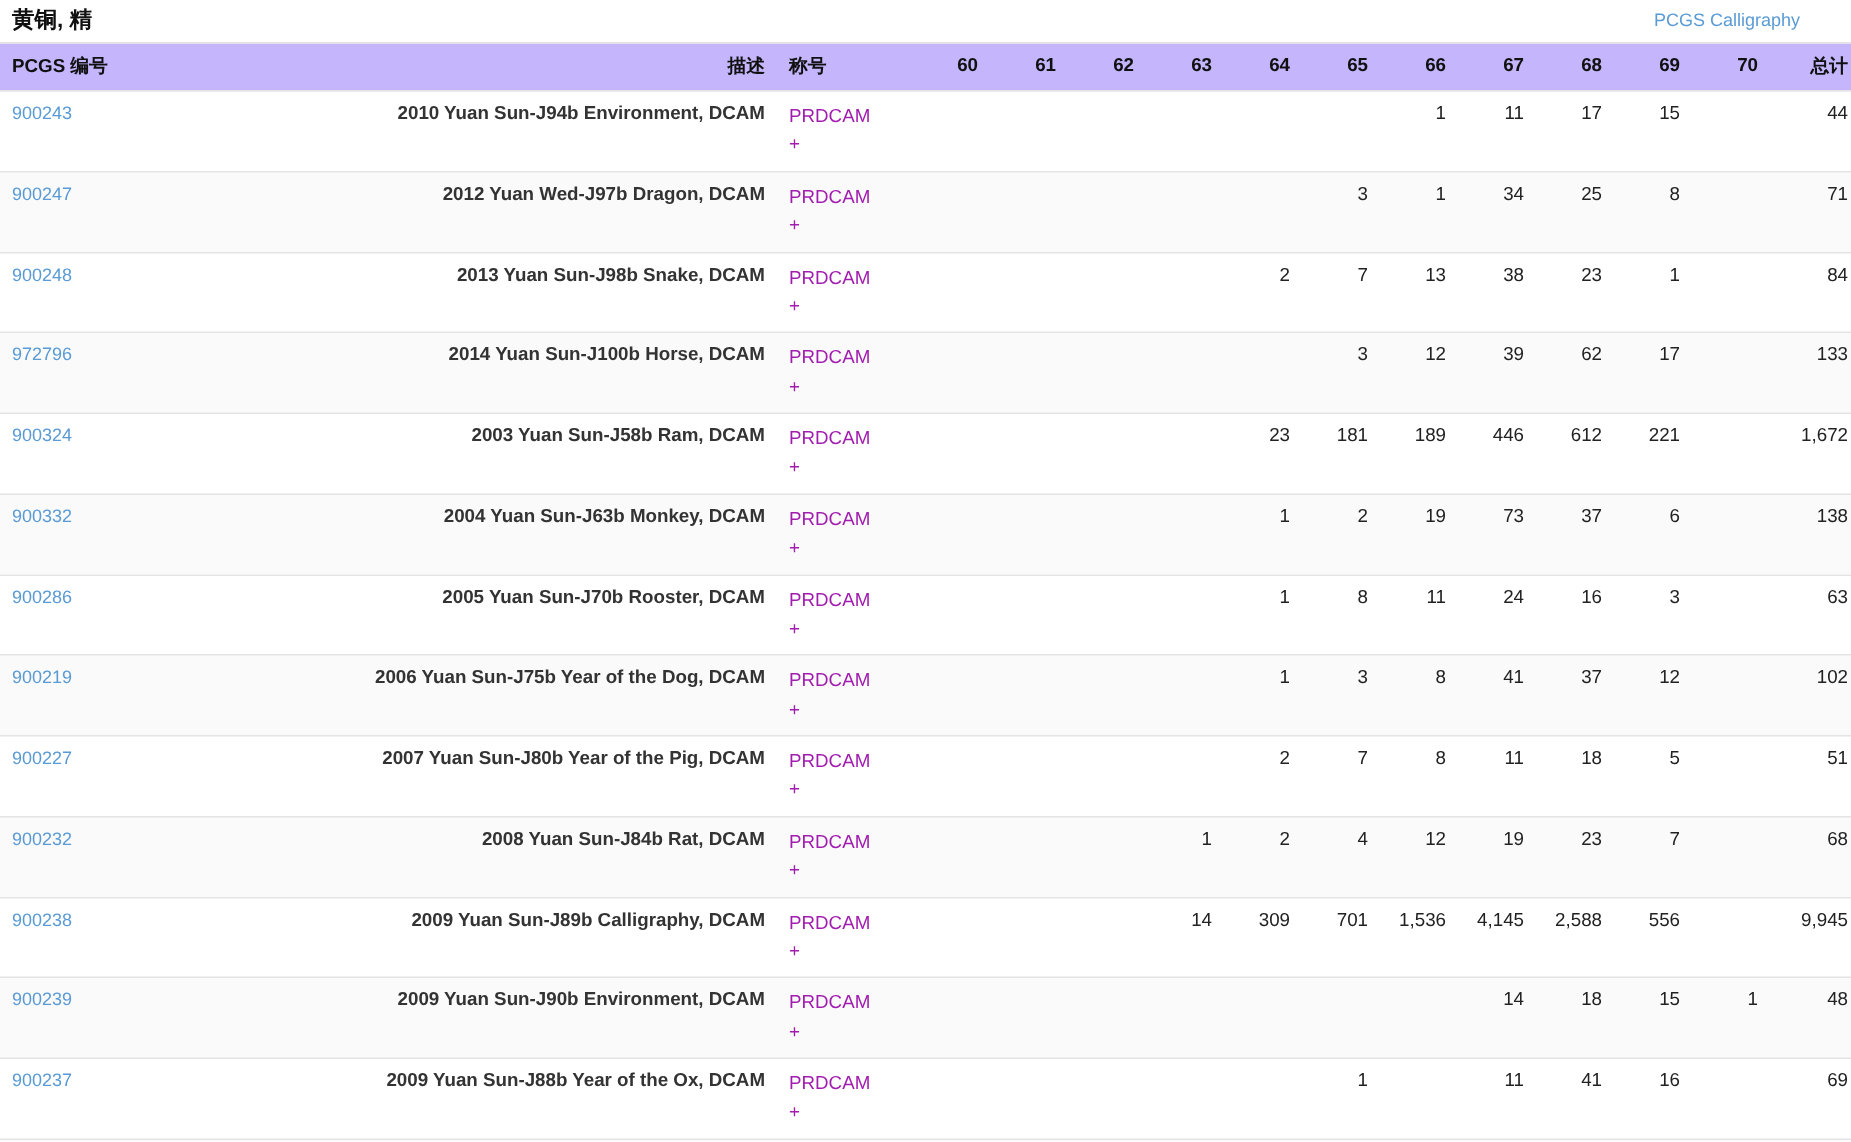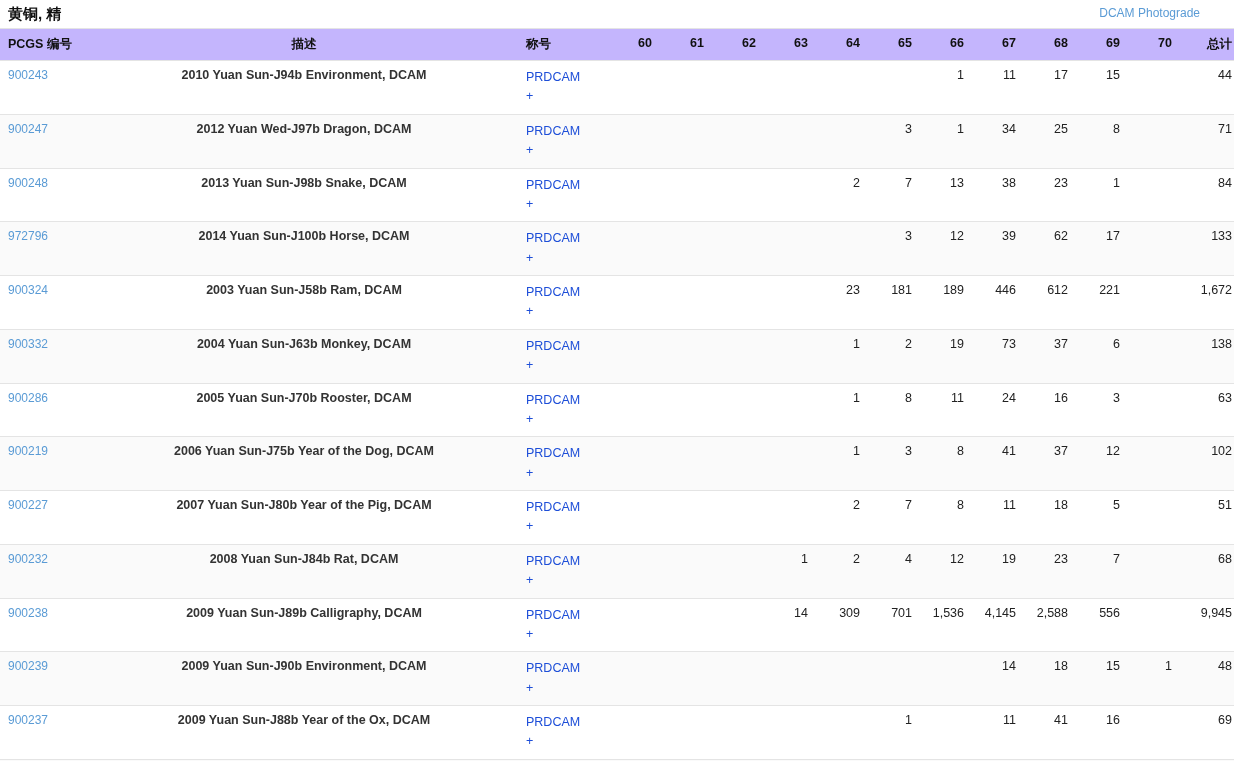--- a/index.html
+++ b/index.html
@@ -53,36 +53,36 @@
     border-top: 1px solid #d8d8d8;
     border-bottom: 1px solid #d8d8d8;
     font-weight: bold;
     font-size: 12.5px;
     color: #111111;
     background: #c4b5fd;
     padding-top: 9px;
     padding-bottom: 9px;
   }
   th.col-num, td.col-num { text-align: left; }
-  th.col-desc, td.col-desc { text-align: center; }
+  th.col-desc, td.col-desc { text-align: right; }
   th.col-desig, td.col-desig { text-align: left; }
   th.col-grade, td.col-grade { text-align: right; }
   th.col-total, td.col-total { text-align: right; }
 
   tbody tr:nth-child(odd) td { background: #ffffff; }
   tbody tr:nth-child(even) td { background: #fafafa; }
 
   .cert-link {
     color: #5a9bd5;
     text-decoration: none;
     cursor: pointer;
     font-size: 12px;
   }
   .desc-text { color: #333333; font-weight: bold; }
-  .desig-text { color: #1d4ed8; line-height: 1.55; margin-top: 22px; }
+  .desig-text { color: #a21caf; line-height: 1.55; margin-top: 22px; }
   .desig-plus { display: block; }
   .num { color: #222222; }
 
   .watermark {
     position: absolute;
     right: 14px;
     bottom: 10px;
     font-size: 27px;
     font-weight: bold;
     color: #f0a030;
@@ -92,21 +92,21 @@
     font-family: "Liberation Sans", sans-serif;
   }
 </style>
 </head>
 <body>
 
 <div class="page">
 
   <div class="topbar">
     <div class="page-title">黄铜, 精</div>
-    <a class="photograde-link" href="#">DCAM Photograde</a>
+    <a class="photograde-link" href="#">PCGS Calligraphy</a>
   </div>
 
   <table class="grade-table">
     <colgroup>
       <col style="width:90px">
       <col style="width:428px">
       <col style="width:90px">
       <col style="width:52px">
       <col style="width:52px">
       <col style="width:52px">

